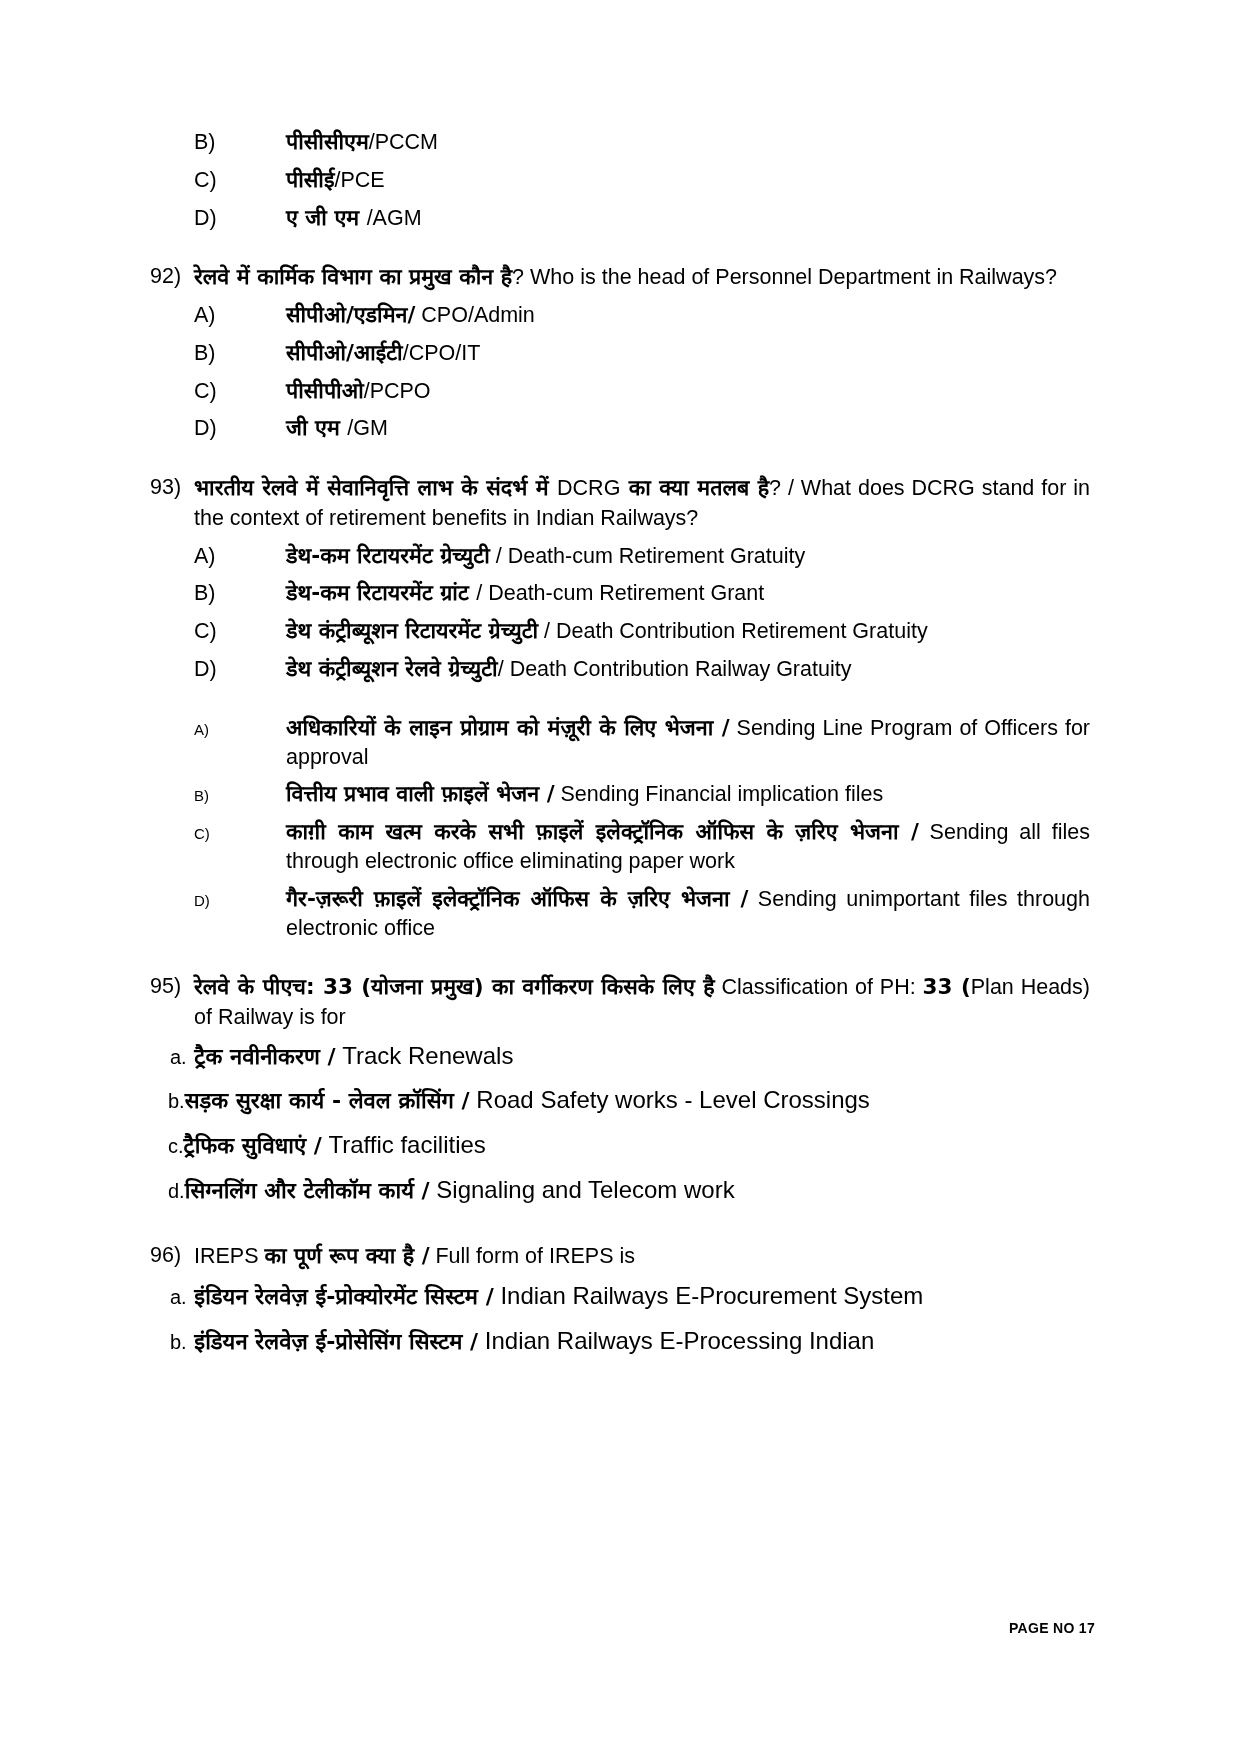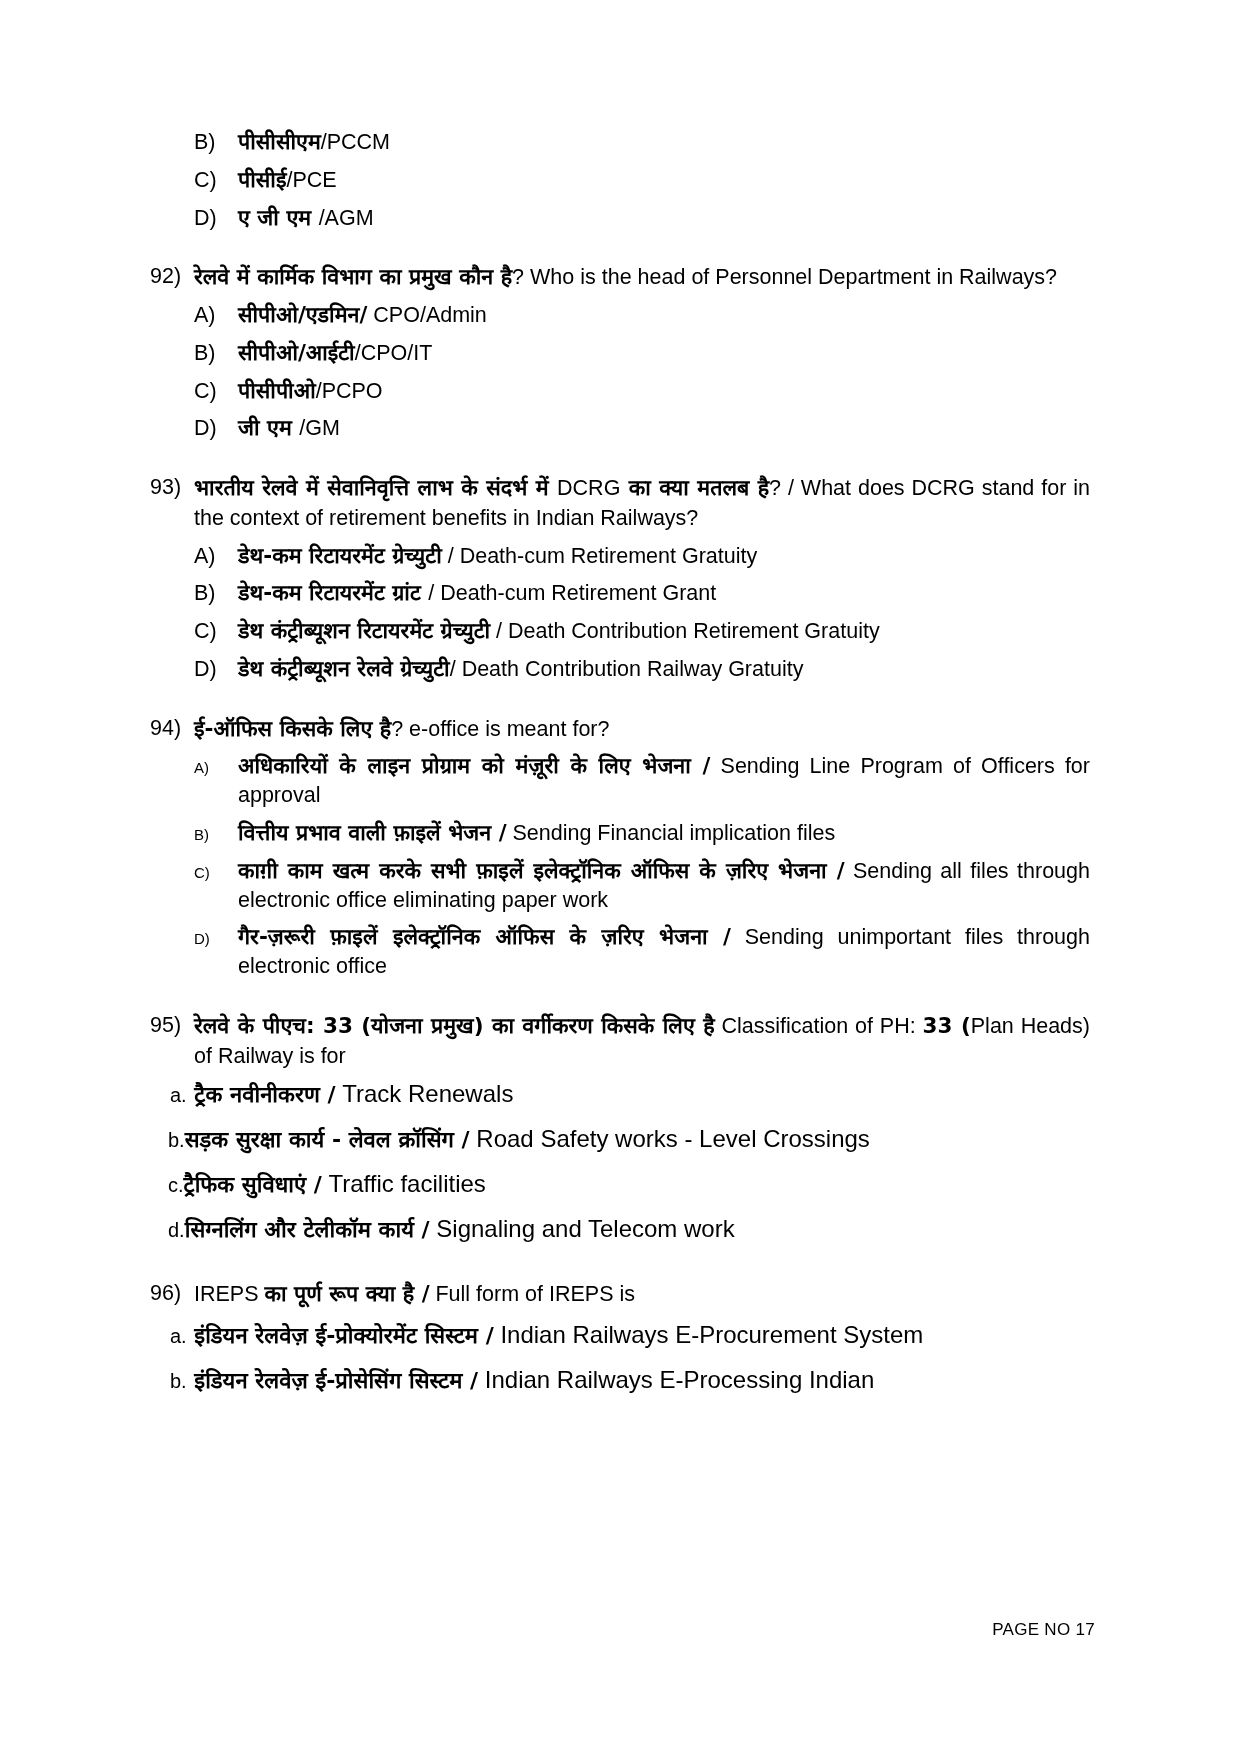--- a/index.html
+++ b/index.html
@@ -51,20 +51,21 @@
     width: 88px;
     flex: 0 0 88px;
     padding-left: 44px;
     box-sizing: border-box;
     font-family: "Liberation Sans", sans-serif;
     font-weight: normal;
     font-size: 21.5px;
   }
   .opt-row .otext {
     flex: 1 1 auto;
+    margin-left: 48px;
   }
 
   
   .opt-row.small-marker .marker {
     font-size: 15px;
     padding-top: 6px;
   }
   .opt-row.justify .otext {
     text-align: justify;
     text-align-last: left;
@@ -111,23 +112,24 @@
   .list-row .hi { font-size: 22px; }
   .list-row .en { font-size: 24px; }
 
   .tight { padding-left: 18px; }
 
   
   .footer {
     position: absolute;
     right: 146px;
     top: 1620px;
-    font-size: 17px;
+    font-size: 14px;
     font-family: "Liberation Sans", sans-serif;
     letter-spacing: 0.3px;
+    font-weight: bold;
   }
 </style>
 </head>
 <body>
 
 <div class="page">
   <div class="content">
 
     <div>
       <div class="opt-row">
@@ -188,24 +190,20 @@
           <span class="otext"><span class="hi">डेथ कंट्रीब्यूशन रिटायरमेंट ग्रेच्युटी</span><span class="en"> / Death Contribution Retirement Gratuity</span></span>
         </div>
         <div class="opt-row">
           <span class="marker">D)</span>
           <span class="otext"><span class="hi">डेथ कंट्रीब्यूशन रेलवे ग्रेच्युटी</span><span class="en">/ Death Contribution Railway Gratuity</span></span>
         </div>
       </div>
     </div>
 
     <div class="qblock">
-      <div class="qhead">
-        <span class="qnum">94)</span>
-        <span class="qtext"><span class="hi">ई-ऑफिस किसके लिए है</span><span class="en">?  e-office is meant for?</span></span>
-      </div>
       <div class="q-options">
         <div class="opt-row small-marker justify">
           <span class="marker">A)</span>
           <span class="otext"><span class="hi">अधिकारियों के लाइन प्रोग्राम को मंज़ूरी के लिए भेजना /</span><span class="en"> Sending Line Program of Officers for approval</span></span>
         </div>
         <div class="opt-row small-marker">
           <span class="marker">B)</span>
           <span class="otext"><span class="hi">वित्तीय प्रभाव वाली फ़ाइलें भेजन /</span><span class="en"> Sending Financial implication files</span></span>
         </div>
         <div class="opt-row small-marker justify">

